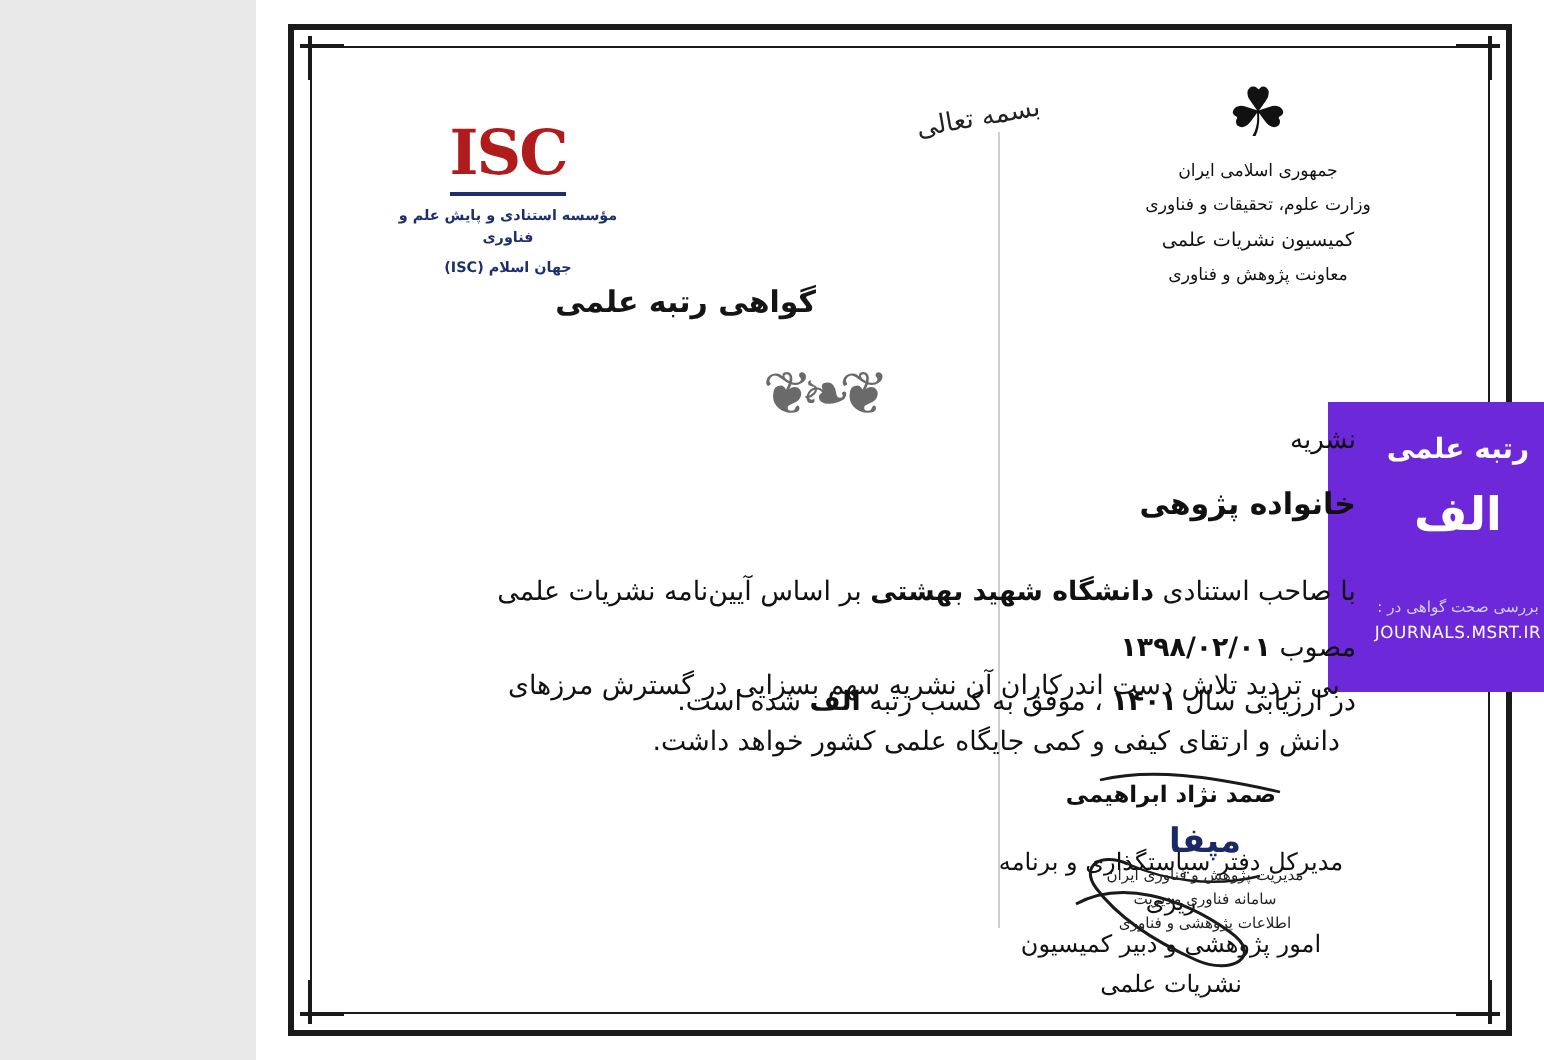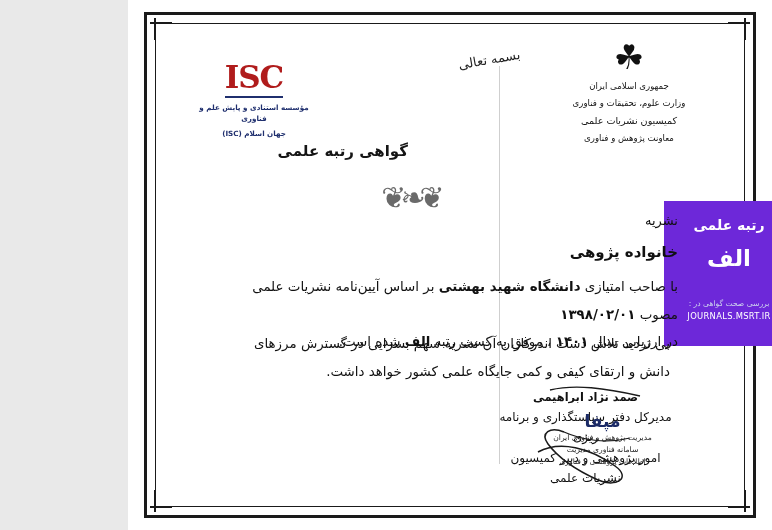--- a/index.html
+++ b/index.html
@@ -184,21 +184,21 @@
     direction: rtl;
     text-align: right;
     color: #111;
     font-size: 13.4px;
     line-height: 2.05;
   }
   .body-text .lbl { font-size: 13px; }
   .body-text .journal-name {
     font-size: 15px;
     font-weight: bold;
-    margin: 2px 0 6px 0;
+    margin: 2px 0 16px 0;
   }
   .body-text b { font-weight: bold; }
   .para2 {
     position: absolute;
     right: 68px;
     top: 300px;
     width: 430px;
     direction: rtl;
     text-align: right;
     color: #111;
@@ -212,21 +212,21 @@
     right: 60px;
     top: 360px;
     width: 185px;
     text-align: center;
     direction: rtl;
     color: #111;
   }
   .sign-name {
     font-size: 11.4px;
     font-weight: bold;
-    margin-bottom: 3px;
+    margin-bottom: 17px;
   }
   .sign-role {
     font-size: 12px;
     line-height: 1.7;
   }
   .signature-mark {
     position: absolute;
     right: 48px;
     top: 352px;
     width: 170px;
@@ -333,21 +333,21 @@
       <div class="rank-label">رتبه علمی</div>
       <div class="rank-value">الف</div>
       <div class="rank-verify">بررسی صحت گواهی در :</div>
       <div class="rank-url">JOURNALS.MSRT.IR</div>
     </div>
 
     <div class="body-text">
       <div class="lbl">نشریه</div>
       <div class="journal-name">خانواده پژوهی</div>
       <div>
-        <span>با صاحب امتیازی</span>
+        <span>با صاحب استنادی</span>
         <b>دانشگاه شهید بهشتی</b>
         <span>بر اساس آیین‌نامه نشریات علمی مصوب</span>
         <b>۱۳۹۸/۰۲/۰۱</b>
       </div>
       <div>
         <span>در ارزیابی سال</span>
         <b>۱۴۰۱</b>
         <span>، موفق به کسب رتبه</span>
         <b>الف</b>
         <span>شده است.</span>

